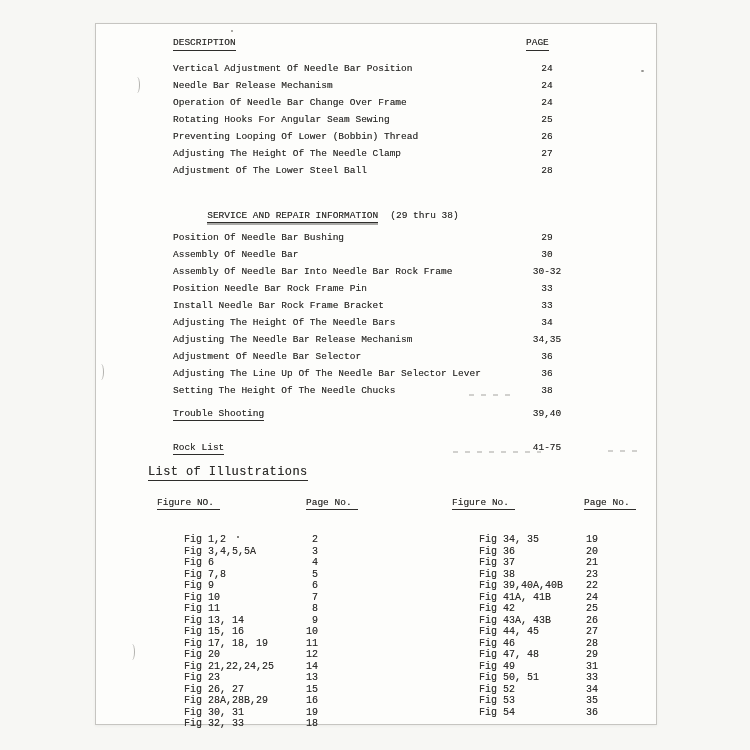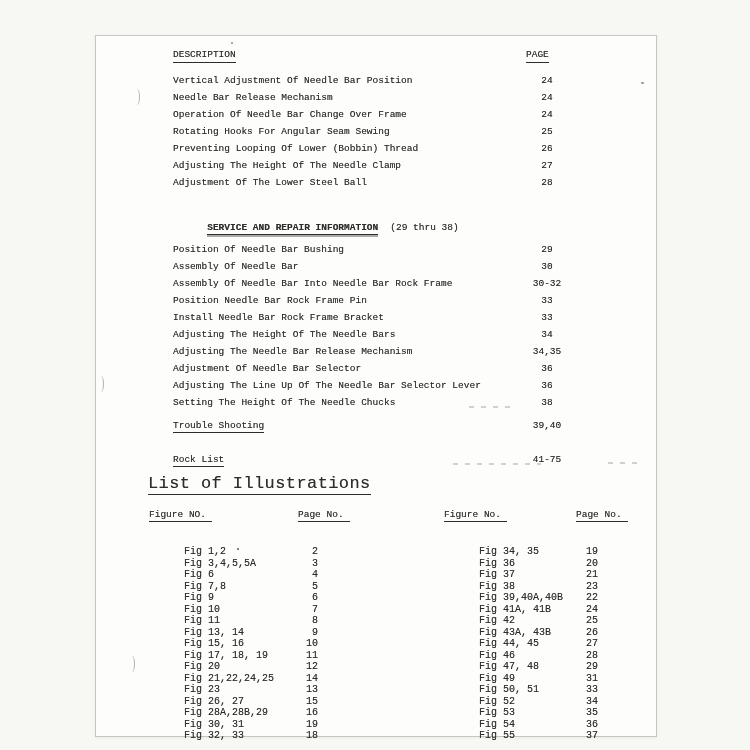--- a/index.html
+++ b/index.html
@@ -13,42 +13,41 @@
   html,body{width:750px;height:750px;}
   body{background:var(--bg);font-family:"Liberation Mono","DejaVu Sans Mono",monospace;color:var(--ink);}
   .canvas{position:relative;width:750px;height:750px;overflow:hidden;background:var(--bg);}
   .page{
     position:absolute;left:95px;top:23px;width:562px;height:702px;
     background:var(--paper);
     border:1px solid var(--edge);
     box-shadow:0 1px 3px rgba(0,0,0,0.05);
     font-size:9.5px;
     text-shadow:0 0 0.4px rgba(46,45,43,0.55);
-    margin-top:12px;
   }
   .u{border-bottom:1px solid var(--ink);padding-bottom:1px;}
-  .u2{border-bottom:1px solid var(--ink);box-shadow:0 2px 0 rgba(46,45,43,0.4);padding-bottom:1px;font-weight:bold;}
+  .u2{border-bottom:1px solid var(--ink);box-shadow:0 2px 0 rgba(46,45,43,0.4);padding-bottom:1px;}
   .hdr-pad{padding-right:6px;}
   
   .toc-head{position:absolute;top:13px;left:0;width:100%;height:14px;line-height:12px;}
   .toc-head .desc{position:absolute;left:77px;}
   .toc-head .pagecol{position:absolute;left:430px;}
   
   .list{position:absolute;left:0;width:100%;}
   .list.s1{top:36px;}
   .list.s2{top:205px;}
   .toc-row{position:relative;height:17px;line-height:17px;width:100%;}
   .toc-row .t{position:absolute;left:77px;white-space:pre;}
   .toc-row .p{position:absolute;left:423px;width:56px;text-align:center;}
   .toc-row.solo{position:absolute;left:0;}
   .sec2head{position:absolute;top:172px;left:77px;height:16px;line-height:13px;white-space:pre;}
   .sec2head .note{margin-left:12px;}
   
-  .illus-title{position:absolute;left:52px;top:441px;font-size:17px;line-height:14px;letter-spacing:0.4px;}
-  .tbl-head{position:absolute;top:473px;left:0;width:100%;height:13px;line-height:11px;}
+  .illus-title{position:absolute;left:52px;top:441px;font-size:12px;line-height:14px;letter-spacing:0.4px;}
+  .tbl-head{position:absolute;top:473px;left:8px;width:100%;height:13px;line-height:11px;}
   .tbl-head span{position:absolute;}
   .tbl-head .h1{left:53px;}
   .tbl-head .h2{left:202px;}
   .tbl-head .h3{left:348px;}
   .tbl-head .h4{left:480px;}
   .figlist{position:absolute;top:510px;left:0;width:100%;}
   .fig-row{position:relative;height:11.5px;line-height:11.5px;font-size:10px;width:100%;}
   .fig-row .f{position:absolute;white-space:pre;padding-left:35px;}
   .fig-row .pg{position:absolute;text-align:right;}
   .figlist.left .f{left:53px;}
@@ -350,24 +349,20 @@
         <div class="fig-row">
           <span class="f">Fig 53</span>
           <span class="pg">35</span>
         </div>
 
         <div class="fig-row">
           <span class="f">Fig 54</span>
           <span class="pg">36</span>
         </div>
 
-        <div class="fig-row">
-          <span class="f">Fig 55</span>
-          <span class="pg">37</span>
-        </div>
       </div>
 
     <div class="artifact paren" style="left:38px;top:53px;"></div>
     <div class="artifact paren" style="left:2px;top:340px;"></div>
     <div class="artifact paren" style="left:33px;top:620px;"></div>
     <div class="artifact speck" style="left:141px;top:512px;width:2px;height:2px;background:#5a5955;"></div>
     <div class="artifact speck" style="left:135px;top:6px;width:2px;height:2px;"></div>
     <div class="artifact speck" style="left:545px;top:46px;width:3px;height:2px;"></div>
     <div class="artifact smudge" style="left:373px;top:370px;width:46px;"></div>
     <div class="artifact smudge" style="left:357px;top:427px;width:88px;"></div>

